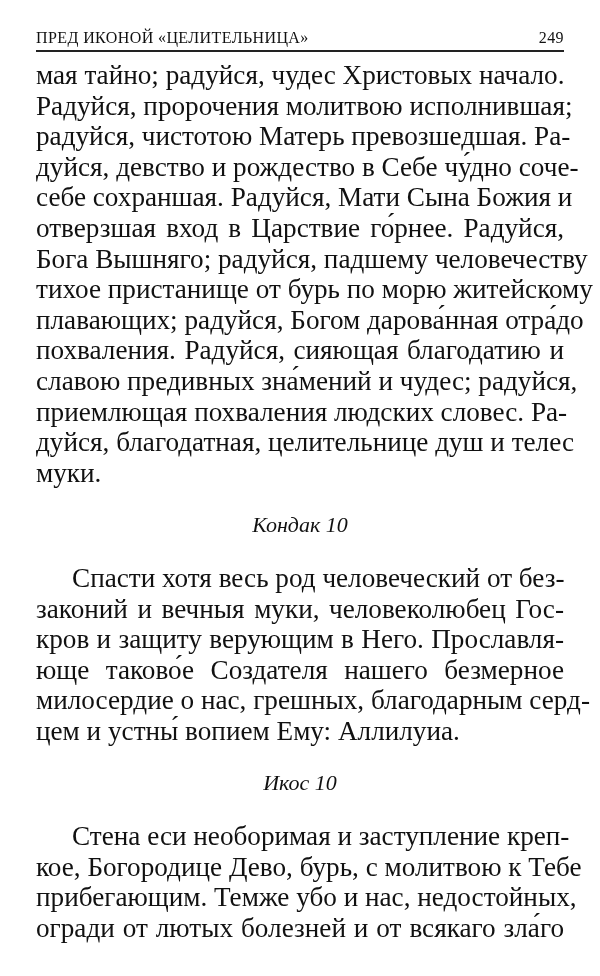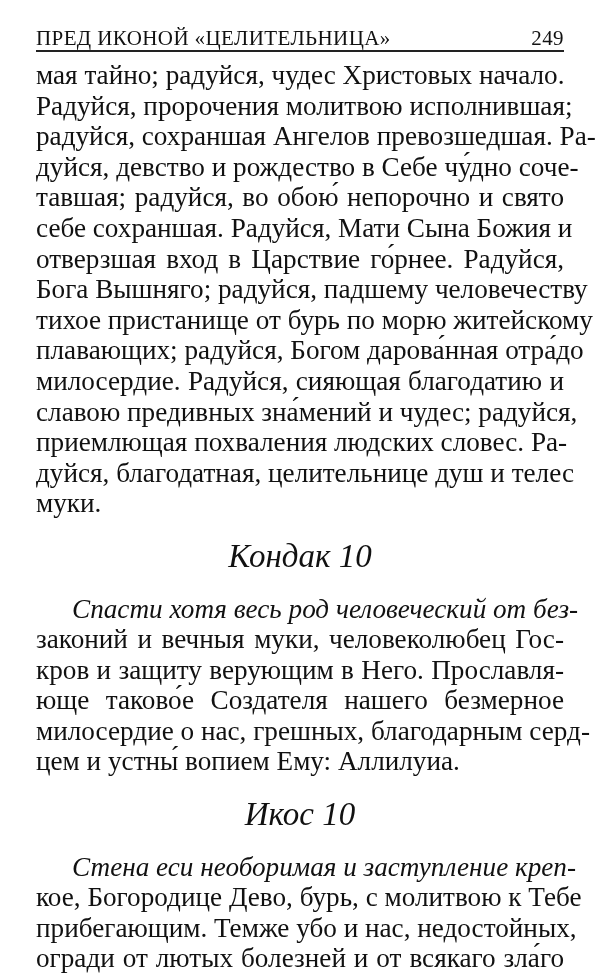--- a/index.html
+++ b/index.html
@@ -1,50 +1,49 @@
 <!DOCTYPE html>
 <html><head>
 <meta charset="utf-8">
 <style>
   html, body { margin: 0; padding: 0; background: #ffffff; }
   body { width: 600px; height: 976px; overflow: hidden; position: relative;
          font-family: "Liberation Serif", "DejaVu Serif", serif; color: #111; }
   .page { position: absolute; left: 36px; top: 0; width: 528px; }
   .running-head { position: absolute; top: 24px; left: 0; width: 528px; height: 26px;
          border-bottom: 2px solid #222; display: flex; justify-content: space-between;
-         align-items: flex-end; font-size: 21px; letter-spacing: 0.4px; line-height: 24px; }
+         align-items: flex-end; font-size: 16px; letter-spacing: 0.4px; line-height: 24px; }
   .running-head .title { text-transform: none; }
   .body { position: absolute; top: 60px; left: 0; width: 528px; font-size: 27.2px; line-height: 30.6px; }
   .line { display: block; white-space: nowrap; text-align: justify; text-align-last: justify; height: 30.6px; }
   .line.last { text-align-last: left; }
-  .line.indent { padding-left: 36px; font-style: italic; }
-  .heading { text-align: center; font-style: italic; font-size: 33px; height: 30.6px; line-height: 30.6px; }
+  .line.indent { padding-left: 36px; }
+  .heading { text-align: center; font-style: italic; font-size: 22px; height: 30.6px; line-height: 30.6px; }
 </style>
 </head>
 <body>
 
 <div class="page">
   <div class="running-head">
     <span class="title">ПРЕД ИКОНОЙ «ЦЕЛИТЕЛЬНИЦА»</span>
     <span>249</span>
   </div>
 
   <div class="body">
     <div>
       <span class="line">мая тайно; радуйся, чудес Христовых начало.</span>
       <span class="line">Радуйся, пророчения молитвою исполнившая;</span>
-      <span class="line">радуйся, сохраншая Ангелов превозшедшая. Ра-</span>
+      <span class="line">радуйся, чистотою Матерь превозшедшая. Ра-</span>
       <span class="line">дуйся, девство и рождество в Себе чу́дно соче-</span>
-      <span class="line">тавшая; радуйся, во обою́ непорочно и свято</span>
       <span class="line">себе сохраншая. Радуйся, Мати Сына Божия и</span>
       <span class="line">отверзшая вход в Царствие го́рнее. Радуйся,</span>
       <span class="line">Бога Вышняго; радуйся, падшему человечеству</span>
       <span class="line">тихое пристанище от бурь по морю житейскому</span>
       <span class="line">плавающих; радуйся, Богом дарова́нная отра́до</span>
-      <span class="line">милосердие. Радуйся, сияющая благодатию и</span>
+      <span class="line">похваления. Радуйся, сияющая благодатию и</span>
       <span class="line">славою предивных зна́мений и чудес; радуйся,</span>
       <span class="line">приемлющая похваления людских словес. Ра-</span>
       <span class="line">дуйся, благодатная, целительнице душ и телес</span>
       <span class="line last">муки.</span>
     </div>
 
     <div style="height:22px"></div>
     <div class="heading">Кондак 10</div>
     <div style="height:22px"></div>
 

